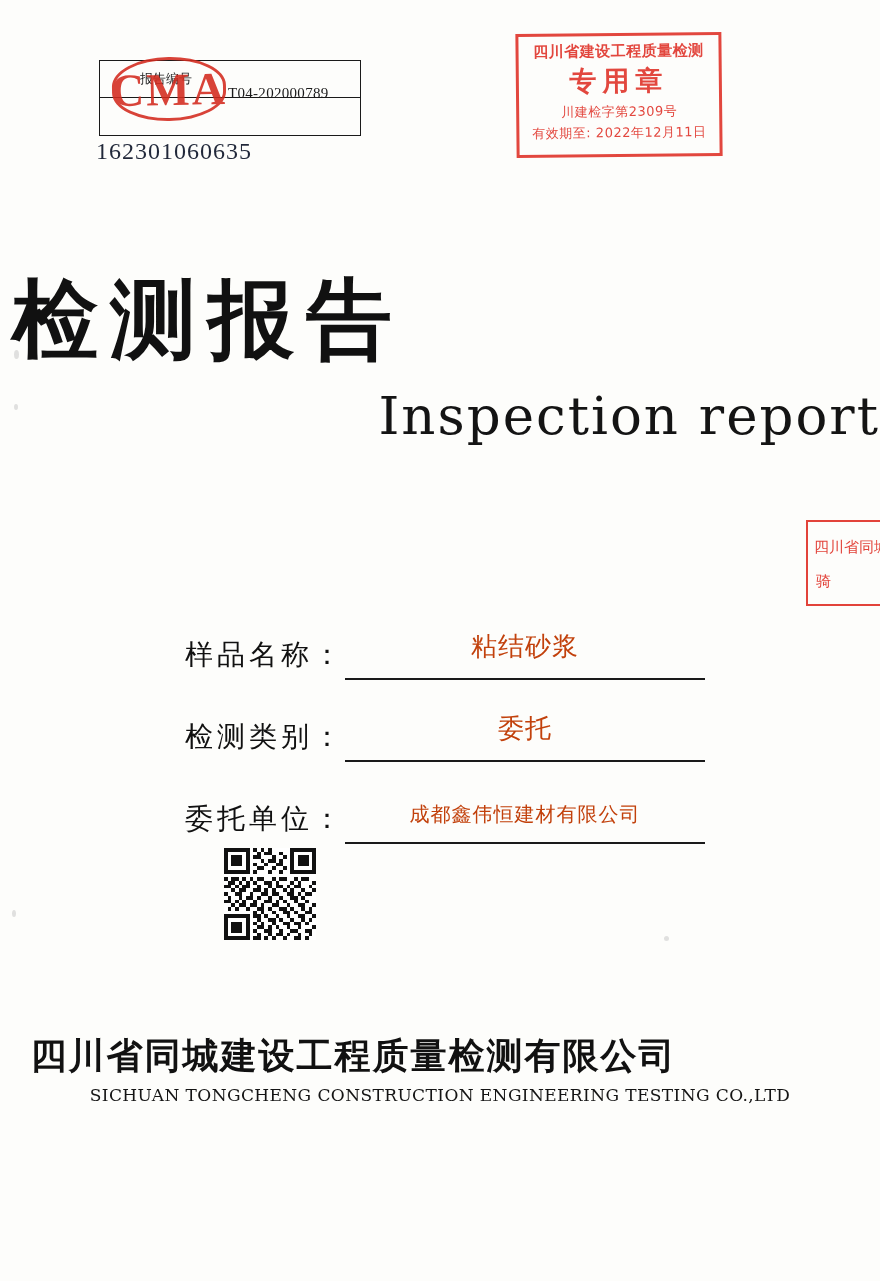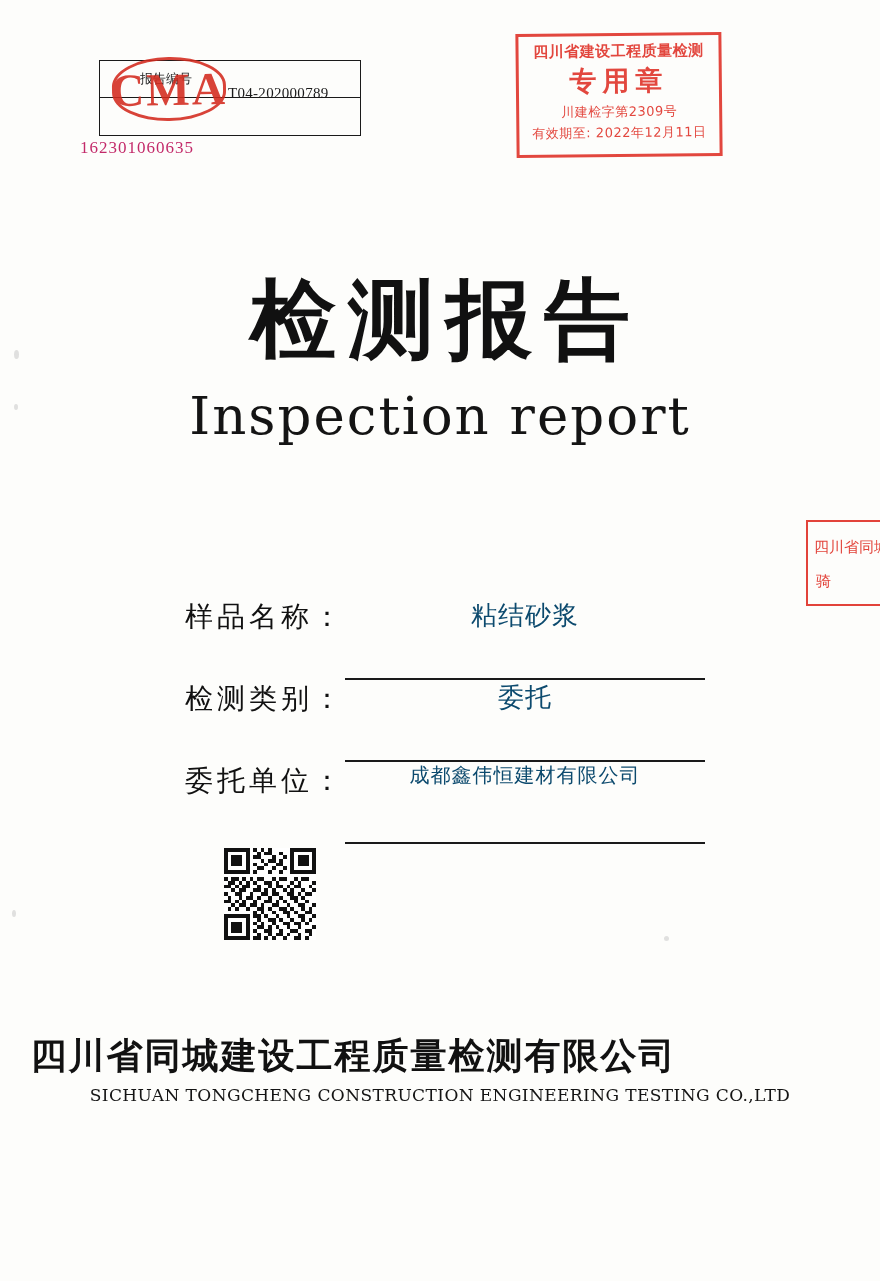--- a/index.html
+++ b/index.html
@@ -82,25 +82,25 @@
     font-size: 46px;
     letter-spacing: 2px;
     display: flex;
     align-items: center;
     justify-content: center;
     opacity: 0.88;
     transform: rotate(-1deg);
   }
   .cma-code {
     position: absolute;
-    left: 80px;
+    left: 96px;
     top: 138px;
-    color: #be185d;
+    color: #0f172a;
     font-family: "Liberation Serif", serif;
-    font-size: 17px;
+    font-size: 24px;
     letter-spacing: 1px;
     opacity: 0.92;
   }
 
   
   .seal {
     position: absolute;
     left: 516px;
     top: 33px;
     width: 206px;
@@ -153,68 +153,69 @@
     opacity: 0.92;
   }
   .straddle .s2 { margin-left: 2px; }
 
   
   .title-cn {
     position: absolute;
     top: 262px;
     left: 0;
     width: 880px;
-    text-align: center;
+    text-align: left;
     font-family: "DejaVu Sans", sans-serif;
     font-weight: bold;
     font-size: 86px;
     letter-spacing: 12px;
     text-indent: 12px;
     color: #111;
   }
   .title-en {
     position: absolute;
     top: 385px;
     left: 0;
     width: 880px;
-    text-align: center;
+    text-align: right;
     font-family: "DejaVu Serif", serif;
     font-size: 53px;
     letter-spacing: 2px;
     color: #141414;
   }
 
   
   .fields {
     position: absolute;
     left: 185px;
     top: 598px;
     width: 520px;
   }
   .field-row {
     display: flex;
+    align-items: flex-end;
     height: 82px;
   }
   .field-label {
     font-family: "DejaVu Sans", sans-serif;
     font-size: 28px;
     letter-spacing: 4px;
     white-space: nowrap;
     padding-bottom: 6px;
     color: #111;
   }
   .field-value {
     flex: 1;
     border-bottom: 2px solid #1a1a1a;
     text-align: center;
     font-family: "DejaVu Sans", sans-serif;
     font-size: 26px;
     letter-spacing: 1px;
-    padding-bottom: 20px;
-    color: #0c4a6e;
+    padding-bottom: 14px;
+    color: #c2410c;
   }
   .field-row.r3 .field-value {
     font-size: 20px;
   }
 
   
   .qr {
     position: absolute;
     left: 224px;
     top: 848px;

